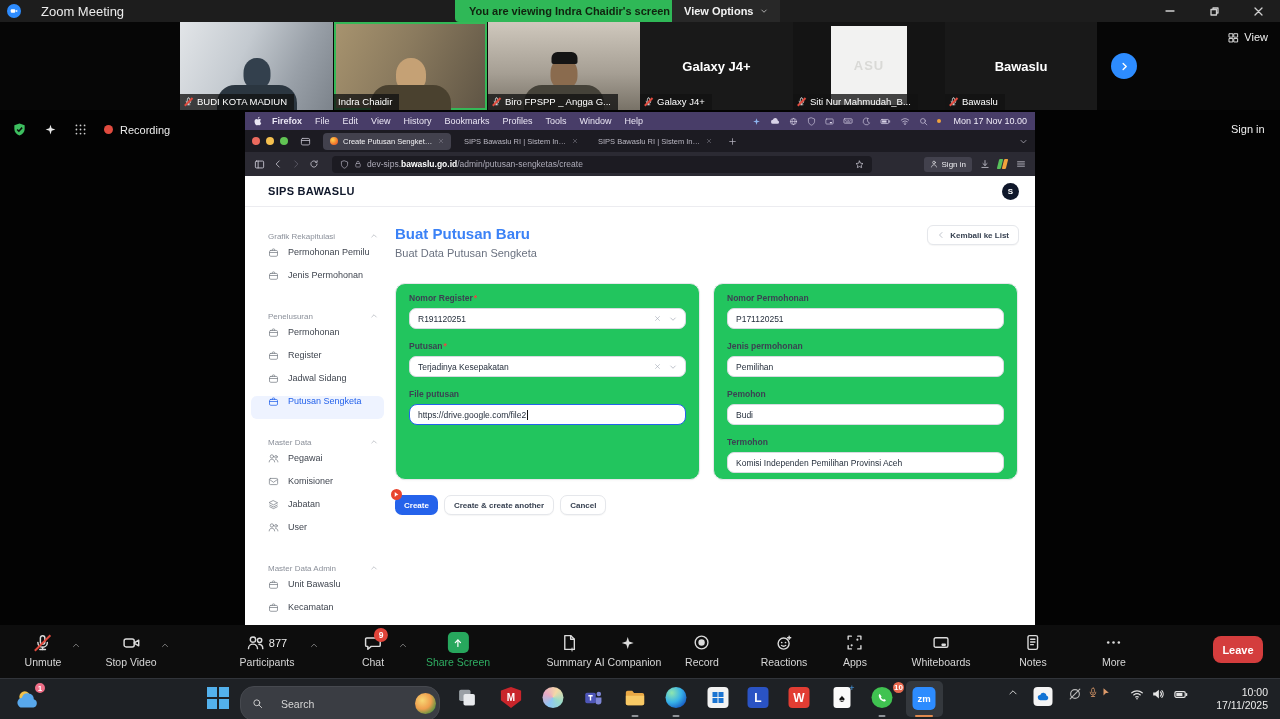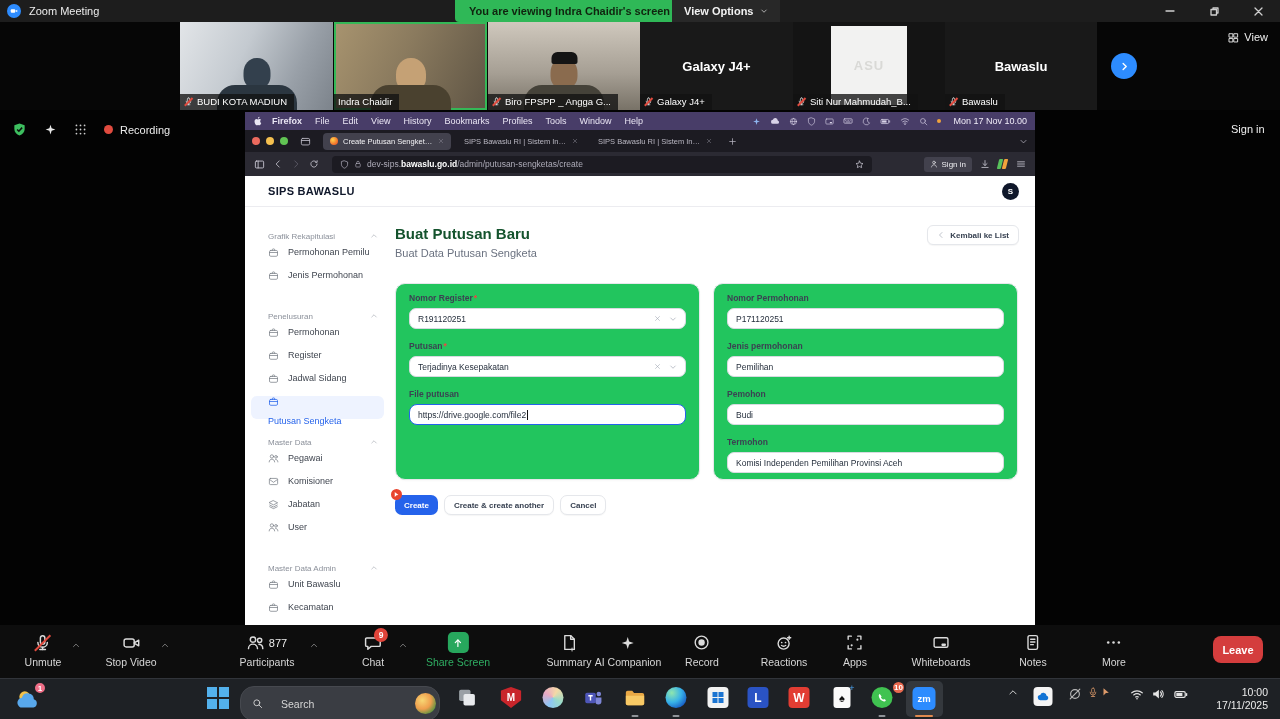--- a/index.html
+++ b/index.html
@@ -7,21 +7,21 @@
     font-family:"Liberation Sans", sans-serif; }
   .app { position:relative; width:1280px; height:719px; background:#000; }
 
   
   .ic { fill:none; stroke:currentColor; stroke-width:1.3; stroke-linecap:round; stroke-linejoin:round; display:block; }
   .icf { fill:currentColor; stroke:none; display:block; }
 
   
   .titlebar { position:absolute; left:0; top:0; width:1280px; height:22px; background:#1d1d1d; display:flex; align-items:center; }
   .zm-logo { width:14px; height:14px; border-radius:50%; background:#2d8cff; margin-left:7px; display:flex; align-items:center; justify-content:center; color:#fff; }
-  .tb-title { color:#ececec; font-size:11px; margin-left:8px; }
+  .tb-title { color:#ececec; font-size:13px; margin-left:20px; }
   .banner { position:absolute; left:455px; top:0; height:22px; background:#2fb857; color:#10240f; font-size:11px; font-weight:bold; display:flex; align-items:center; padding:0 14px; border-radius:0 0 4px 4px; }
   .view-options { position:absolute; left:672px; top:0; height:22px; background:#282828; display:flex; align-items:center; gap:7px; padding:0 12px; color:#f2f2f2; font-size:11px; font-weight:bold; }
   .win-controls { position:absolute; right:0; top:0; height:22px; display:flex; }
   .win-controls span { width:44px; height:22px; display:flex; align-items:center; justify-content:center; color:#cfcfcf; }
 
   
   .strip { position:absolute; left:0; top:22px; width:1280px; height:88px; background:#060606; }
   .tile { position:absolute; top:0; height:88px; overflow:hidden; }
   .tile .vlabel { position:absolute; left:0; bottom:0; max-width:100%; background:rgba(18,18,18,.78); color:#fff; font-size:9.5px; padding:2px 7px 3px 4px; display:flex; align-items:center; gap:4px; white-space:nowrap; }
   .vlabel .mic-mini { position:relative; color:#e3e3e3; }
@@ -89,26 +89,26 @@
   .brand { font-size:11px; font-weight:bold; color:#0f172a; letter-spacing:.3px; }
   .avatar { margin-left:auto; width:17px; height:17px; border-radius:50%; background:#0f172a; color:#fff; font-size:8px; display:flex; align-items:center; justify-content:center; font-weight:bold; }
   .content { flex:1; display:flex; min-height:0; }
 
   .sidebar { width:145px; padding-top:18px; flex:0 0 auto; }
   .side-sec { margin-bottom:12px; }
   .sec-title { height:22px; display:flex; align-items:center; padding:0 12px 0 23px; color:#8b909a; font-size:8px; }
   .sec-title .chev { margin-left:auto; color:#a7abb3; }
   .sd-item { height:23px; display:flex; align-items:flex-start; gap:9px; margin:0 6px; padding-left:17px; border-radius:6px; color:#404650; font-size:9px; }
   .sd-item .sic { color:#7a8088; }
-  .sd-item.active { color:#2563eb; background:#eef3ff;flex-direction:column; }
+  .sd-item.active { color:#2563eb; background:#eef3ff; }
   .sd-item.active .sic { color:#2563eb; }
 
   .main { flex:1; padding:18px 16px 0 5px; min-width:0; }
   .mhead { display:flex; align-items:flex-start; }
-  .ptitle { font-size:15px; font-weight:bold; color:#14532d; }
+  .ptitle { font-size:15px; font-weight:bold; color:#3b82f6; }
   .psub { font-size:11px; color:#6b7280; margin-top:5px; }
   .back-btn { margin-left:auto; height:20px; display:flex; align-items:center; gap:5px; border:1px solid #e5e7eb; border-radius:6px; background:#fff; padding:0 9px; font-size:8px; font-weight:bold; color:#374151; box-shadow:0 1px 1px rgba(0,0,0,.04); }
   .back-btn .arr { color:#9ca3af; }
 
   .cards { display:flex; gap:13px; margin-top:24px; }
   .card { width:305px; height:197px; border:1px solid #e7e8ec; border-radius:10px; padding:8px 13px; background:#22c55e; box-shadow:0 1px 2px rgba(0,0,0,.03); }
   .field { margin-bottom:11px; }
   .flabel { font-size:8.5px; font-weight:bold; color:#3b4252; height:12px; display:flex; align-items:center; margin-bottom:4px; }
   .req::after { content:"*"; color:#ef4444; margin-left:1px; }
   .control { height:21px; border:1px solid #d7dae0; border-radius:7px; display:flex; align-items:center; padding:0 8px; font-size:8.5px; color:#1f2937; background:#fff; }

